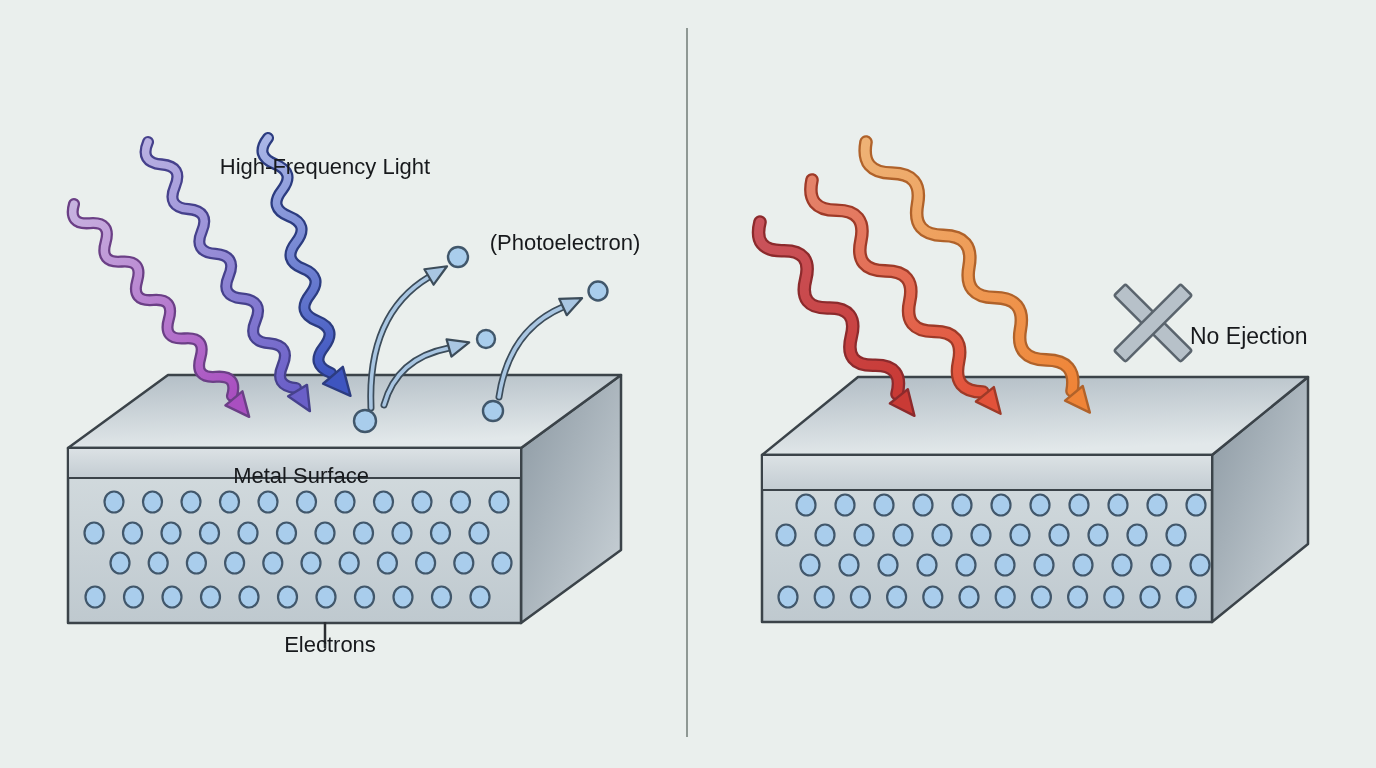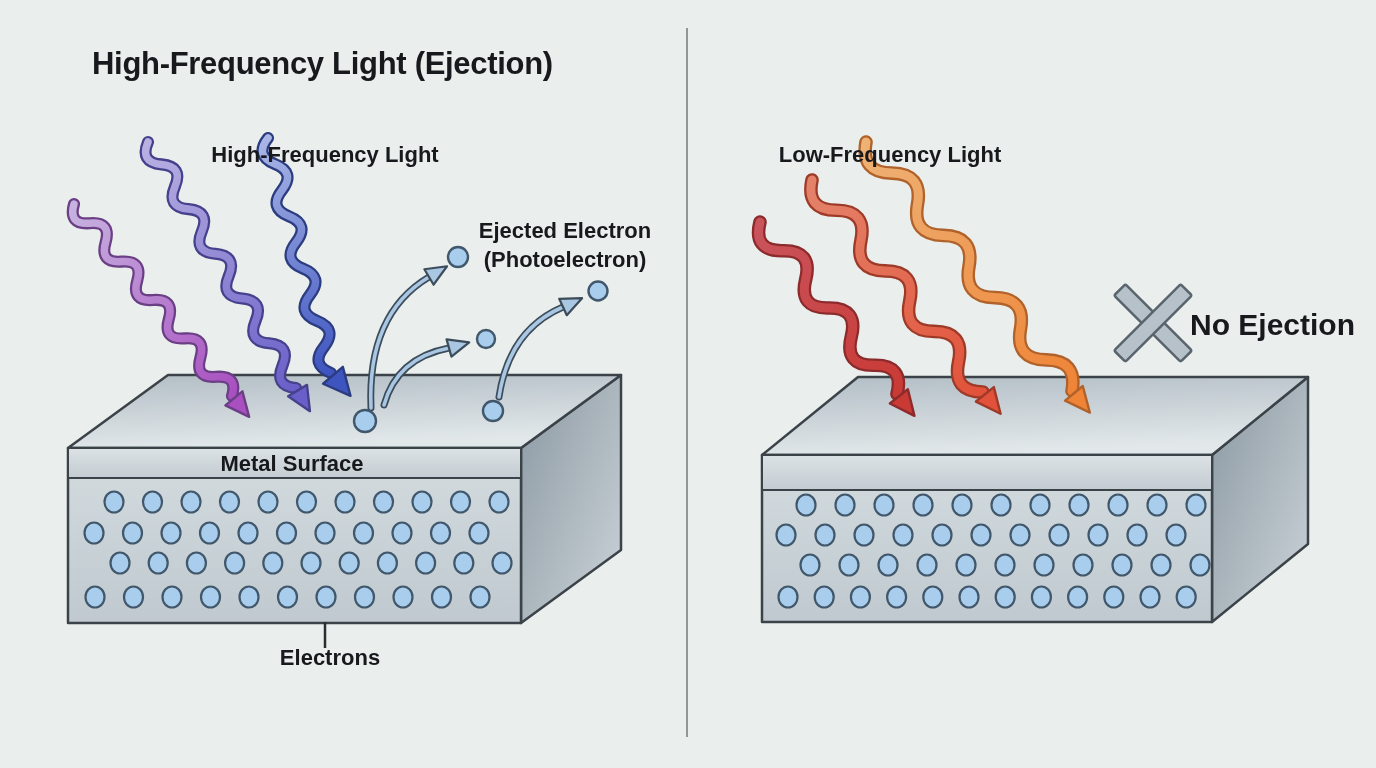--- a/index.html
+++ b/index.html
@@ -4,24 +4,24 @@
 <style>
   html,body{margin:0;padding:0;}
   body{background:#eaefed;}
   .stage{
     position:relative;width:1376px;height:768px;overflow:hidden;
     background:#eaefed;color:#17191c;
     font-family:"Liberation Sans", sans-serif;
   }
   .stage svg{position:absolute;left:0;top:0;}
   .title{position:absolute;font-size:31px;font-weight:700;letter-spacing:-0.3px;white-space:nowrap;}
-  .lbl{position:absolute;transform:translateX(-50%);text-align:center;font-size:22px;line-height:29px;font-weight:700;white-space:nowrap;}
+  .lbl{position:absolute;transform:translateX(-50%);text-align:center;font-size:22px;line-height:29px;font-weight:400;white-space:nowrap;margin-top:12px;}
   .lbl span{display:block;}
   .surface{font-size:22px;line-height:24px;}
-  .noeject{transform:none;text-align:center;font-size:30px;}
+  .noeject{transform:none;text-align:center;font-size:23px;}
 </style>
 </head>
 <body>
 
 <div class="stage">
 
   <svg id="diagram" width="1376" height="768" viewBox="0 0 1376 768">
     <defs id="defs">
         <linearGradient id="gTop" x1="0" y1="0" x2="0.25" y2="1">
           <stop offset="0" stop-color="#b2bdc5"></stop>
@@ -219,35 +219,32 @@
         <circle cx="458" cy="257" r="10" fill="#a9cdec" stroke="#41576b" stroke-width="2.4"></circle>
         <circle cx="486" cy="339" r="9" fill="#a9cdec" stroke="#41576b" stroke-width="2.4"></circle>
         <circle cx="598" cy="291" r="9.5" fill="#a9cdec" stroke="#41576b" stroke-width="2.4"></circle>
       </g>
       <g>
         <rect x="1106" y="315" width="94" height="16" rx="2" fill="#b7c1c9" stroke="#5a646d" stroke-width="2.5" transform="rotate(45 1153 323)"></rect>
         <rect x="1106" y="315" width="94" height="16" rx="2" fill="#b7c1c9" stroke="#5a646d" stroke-width="2.5" transform="rotate(-45 1153 323)"></rect>
       </g>
     </svg>
 
-  <div class="title" style="left:92px;top:46px">High-Frequency Light (Ejection)</div>
 
 
   <div class="lbl" style="left:325px;top:140px">
     <span>High-Frequency Light</span>
   </div>
 
   <div class="lbl" style="left:565px;top:216px">
-    <span>Ejected Electron</span>
     <span>(Photoelectron)</span>
   </div>
 
-  <div class="lbl surface" style="left:292px;top:452px">Metal Surface</div>
-
-  <div class="lbl" style="left:330px;top:643px">Electrons</div>
+  <div class="lbl surface" style="left:301px;top:452px">Metal Surface</div>
+
+  <div class="lbl" style="left:330px;top:618px">Electrons</div>
 
   <div class="lbl" style="left:890px;top:140px">
-    <span>Low-Frequency Light</span>
   </div>
 
   <div class="lbl noeject" style="left:1190px;top:310px">No Ejection</div>
 
 </div>
 
 </body></html>

